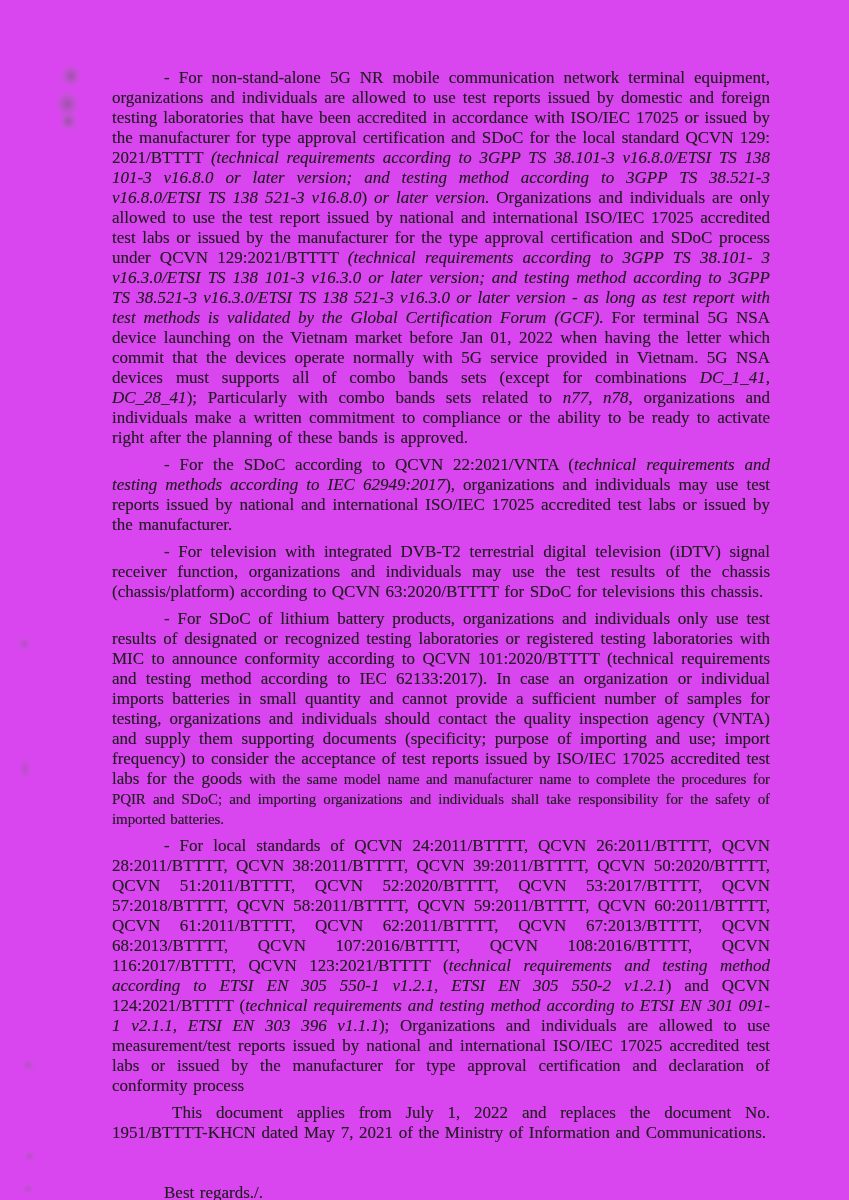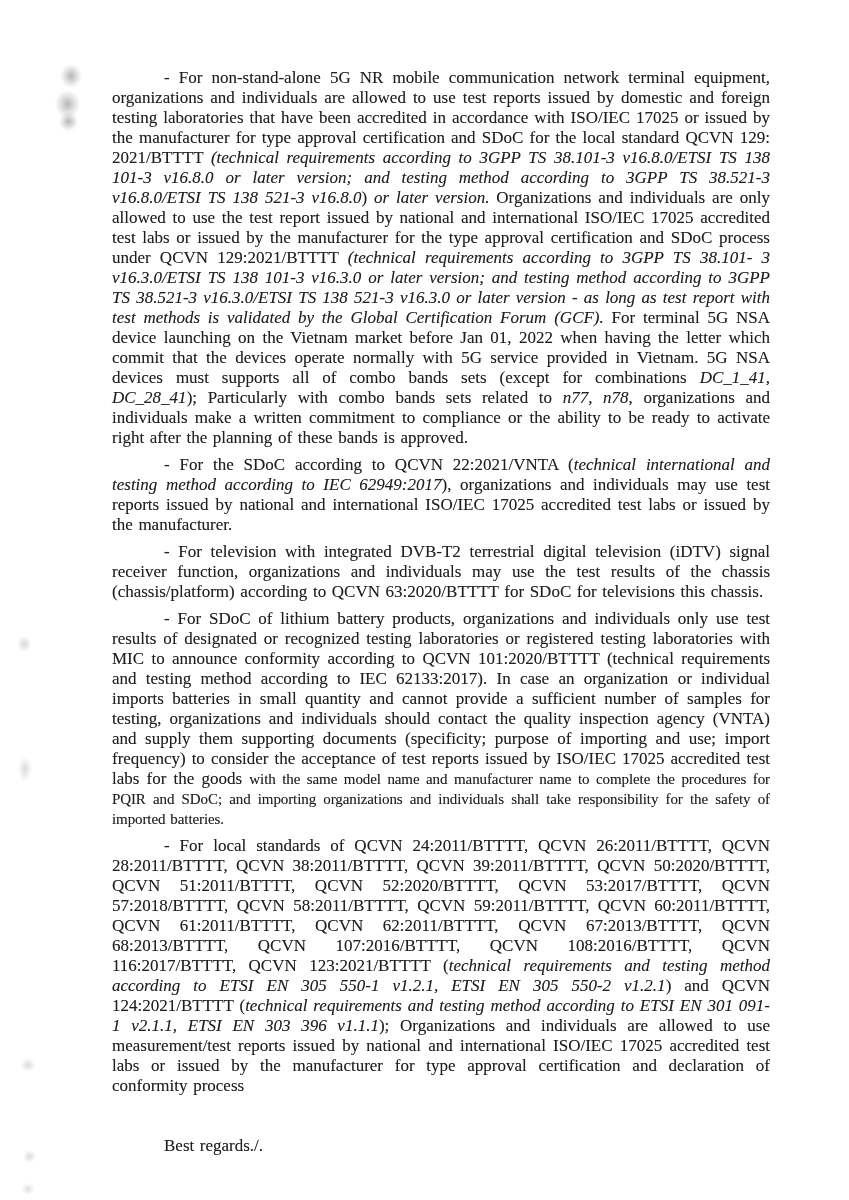--- a/index.html
+++ b/index.html
@@ -5,21 +5,21 @@
   html, body {
     margin: 0;
     padding: 0;
     background: #e8e8e8;
   }
   .page {
     position: relative;
     width: 849px;
     height: 1200px;
     margin: 0 auto;
-    background: #ffffff;
+    background: #d946ef;
     overflow: hidden;
     font-family: "Liberation Serif", "DejaVu Serif", serif;
     color: #1f1f1f;
   }
   .content {
     position: absolute;
     left: 112px;
     top: 68px;
     width: 658px;
   }
@@ -67,19 +67,20 @@
   <span class="smudge s2"></span>
   <span class="smudge s3"></span>
   <span class="smudge s4"></span>
   <span class="smudge s5"></span>
   <span class="smudge s6"></span>
   <span class="smudge s7"></span>
   <span class="smudge s8"></span>
 
   <div class="content">
       <p class="para "><span class="run-r">- For non-stand-alone 5G NR mobile communication network terminal equipment, organizations and individuals are allowed to use test reports issued by domestic and foreign testing laboratories that have been accredited in accordance with ISO/IEC 17025 or issued by the manufacturer for type approval certification and SDoC for the local standard QCVN 129: 2021/BTTTT </span><span class="run-i">(technical requirements according to 3GPP TS 38.101-3 v16.8.0/ETSI TS 138 101-3 v16.8.0 or later version; and testing method according to 3GPP TS 38.521-3 v16.8.0/ETSI TS 138 521-3 v16.8.0</span><span class="run-r">) </span><span class="run-i">or later version. </span><span class="run-r">Organizations and individuals are only allowed to use the test report issued by national and international ISO/IEC 17025 accredited test labs or issued by the manufacturer for the type approval certification and SDoC process under QCVN 129:2021/BTTTT </span><span class="run-i">(technical requirements according to 3GPP TS 38.101- 3 v16.3.0/ETSI TS 138 101-3 v16.3.0 or later version; and testing method according to 3GPP TS 38.521-3 v16.3.0/ETSI TS 138 521-3 v16.3.0 or later version - as long as test report with test methods is validated by the Global Certification Forum (GCF). </span><span class="run-r">For terminal 5G NSA device launching on the Vietnam market before Jan 01, 2022 when having the letter which commit that the devices operate normally with 5G service provided in Vietnam. 5G NSA devices must supports all of combo bands sets (except for combinations </span><span class="run-i">DC_1_41, DC_28_41</span><span class="run-r">); Particularly with combo bands sets related to </span><span class="run-i">n77, n78</span><span class="run-r">, organizations and individuals make a written commitment to compliance or the ability to be ready to activate right after the planning of these bands is approved.</span></p>
-      <p class="para "><span class="run-r">- For the SDoC according to QCVN 22:2021/VNTA (</span><span class="run-i">technical international and testing method according to IEC 62949:2017</span><span class="run-r">), organizations and individuals may use test reports issued by national and international ISO/IEC 17025 accredited test labs or issued by the manufacturer.</span></p>
+      <p class="para "><span class="run-r">- For the SDoC according to QCVN 22:2021/VNTA (</span><span class="run-i">technical requirements and testing methods according to IEC 62949:2017</span><span class="run-r">), organizations and individuals may use test reports issued by national and international ISO/IEC 17025 accredited test labs or issued by the manufacturer.</span></p>
       <p class="para "><span class="run-r">- For television with integrated DVB-T2 terrestrial digital television (iDTV) signal receiver function, organizations and individuals may use the test results of the chassis (chassis/platform) according to QCVN 63:2020/BTTTT for SDoC for televisions this chassis.</span></p>
       <p class="para "><span class="run-r">- For SDoC of lithium battery products, organizations and individuals only use test results of designated or recognized testing laboratories or registered testing laboratories with MIC to announce conformity according to QCVN 101:2020/BTTTT (technical requirements and testing method according to IEC 62133:2017). In case an organization or individual imports batteries in small quantity and cannot provide a sufficient number of samples for testing, organizations and individuals should contact the quality inspection agency (VNTA) and supply them supporting documents (specificity; purpose of importing and use; import frequency) to consider the acceptance of test reports issued by ISO/IEC 17025 accredited test labs for the goods </span><span class="run-s">with the same model name and manufacturer name to complete the procedures for PQIR and SDoC; and importing organizations and individuals shall take responsibility for the safety of imported batteries.</span></p>
       <p class="para "><span class="run-r">- For local standards of QCVN 24:2011/BTTTT, QCVN 26:2011/BTTTT, QCVN 28:2011/BTTTT, QCVN 38:2011/BTTTT, QCVN 39:2011/BTTTT, QCVN 50:2020/BTTTT, QCVN 51:2011/BTTTT, QCVN 52:2020/BTTTT, QCVN 53:2017/BTTTT, QCVN 57:2018/BTTTT, QCVN 58:2011/BTTTT, QCVN 59:2011/BTTTT, QCVN 60:2011/BTTTT, QCVN 61:2011/BTTTT, QCVN 62:2011/BTTTT, QCVN 67:2013/BTTTT, QCVN 68:2013/BTTTT, QCVN 107:2016/BTTTT, QCVN 108:2016/BTTTT, QCVN 116:2017/BTTTT, QCVN 123:2021/BTTTT (</span><span class="run-i">technical requirements and testing method according to ETSI EN 305 550-1 v1.2.1, ETSI EN 305 550-2 v1.2.1</span><span class="run-r">) and QCVN 124:2021/BTTTT (</span><span class="run-i">technical requirements and testing method according to ETSI EN 301 091-1 v2.1.1, ETSI EN 303 396 v1.1.1</span><span class="run-r">); Organizations and individuals are allowed to use measurement/test reports issued by national and international ISO/IEC 17025 accredited test labs or issued by the manufacturer for type approval certification and declaration of conformity process</span></p>
+      <p class="para plain-indent"><span class="run-r">This document applies from July 1, 2022 and replaces the document No. 1951/BTTTT-KHCN dated May 7, 2021 of the Ministry of Information and Communications.</span></p>
       <p class="para closing"><span class="run-r">Best regards./.</span></p>
     </div>
 </div>
 
 </body></html>

